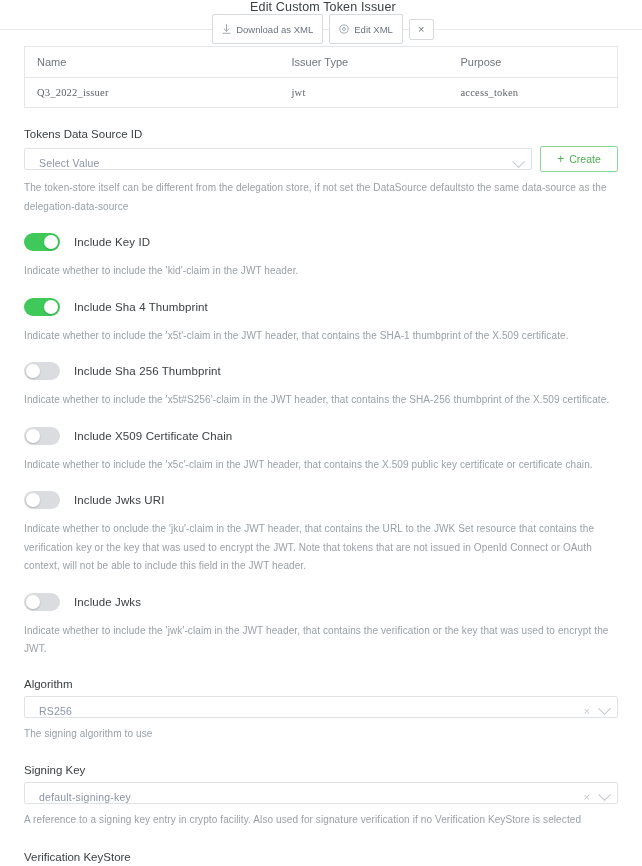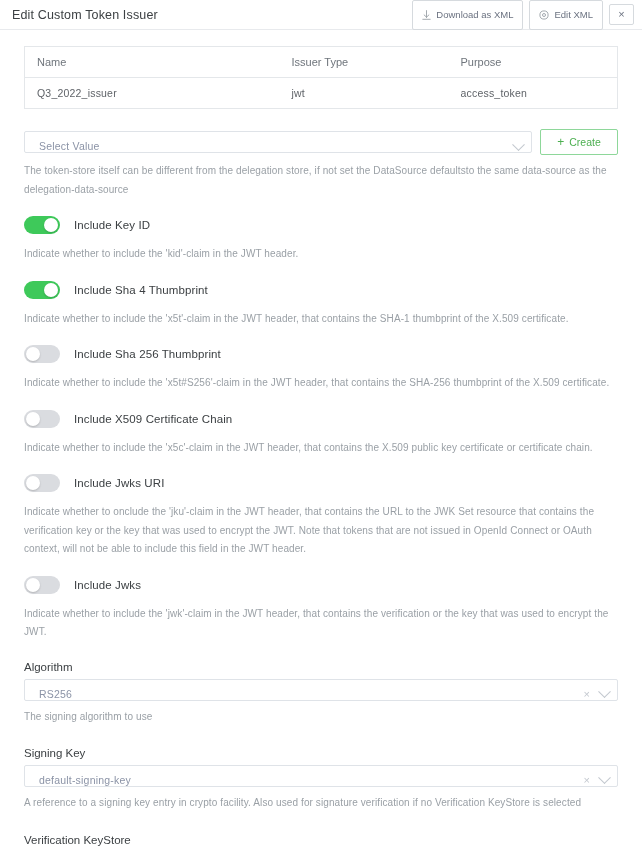--- a/index.html
+++ b/index.html
@@ -14,20 +14,21 @@
 
   
   .topbar {
     height: 30px;
     display: flex;
     align-items: center;
     justify-content: space-between;
     padding: 0 8px 0 12px;
     border-bottom: 1px solid #e8eaed;
     background: #fff;
+    flex-direction: column;
   }
   .win-title {
     font-size: 12.5px;
     color: #3c4043;
     letter-spacing: .15px;
     white-space: nowrap;
   }
   .topbar-actions { display: flex; align-items: center; gap: 6px; }
   .btn-outline {
     height: 30px;
@@ -71,21 +72,21 @@
     font-size: 11px;
     color: #6f757c;
     padding: 9px 12px;
     border-bottom: 1px solid #e4e7ea;
     background: #fff;
   }
   .summary-table td {
     padding: 9px 12px;
     font-size: 10.5px;
     color: #5f6368;
-    font-family: Liberation Sans, sans-serif;
+    font-family: Liberation Serif, serif;
     letter-spacing: .2px;
   }
   .col-name  { width: 43%; }
   .col-type  { width: 28.5%; }
 
   
   .field { margin-bottom: 2px; }
   .field-label {
     font-size: 11.5px;
     color: #3c4043;
@@ -220,20 +221,21 @@
     <tbody>
       <tr>
         <td>Q3_2022_issuer</td>
         <td>jwt</td>
         <td>access_token</td>
       </tr>
     </tbody>
   </table>
 
   <div class="field">
+    <label class="field-label">Tokens Data Source ID</label>
     <div class="select-row">
       <div class="select">
         <span class="val">Select Value</span>
         <span class="adorn">
           <span class="chev"></span>
         </span>
       </div>
       <button class="btn-create">
         <span class="plus">+</span>
         <span>Create</span>

